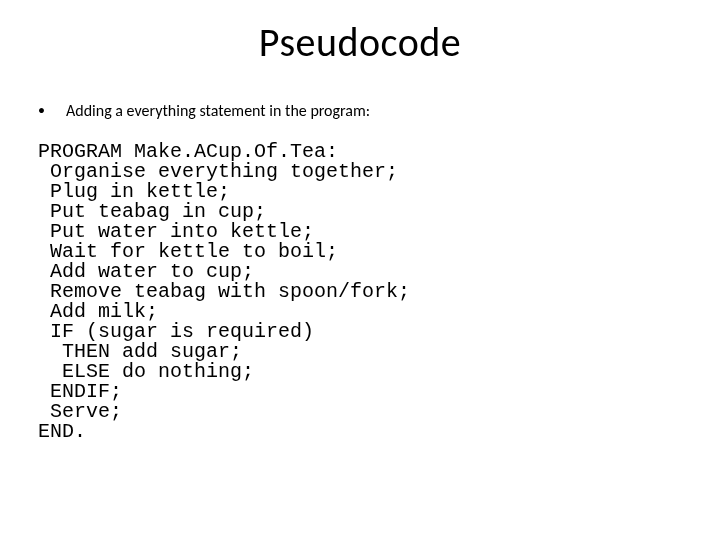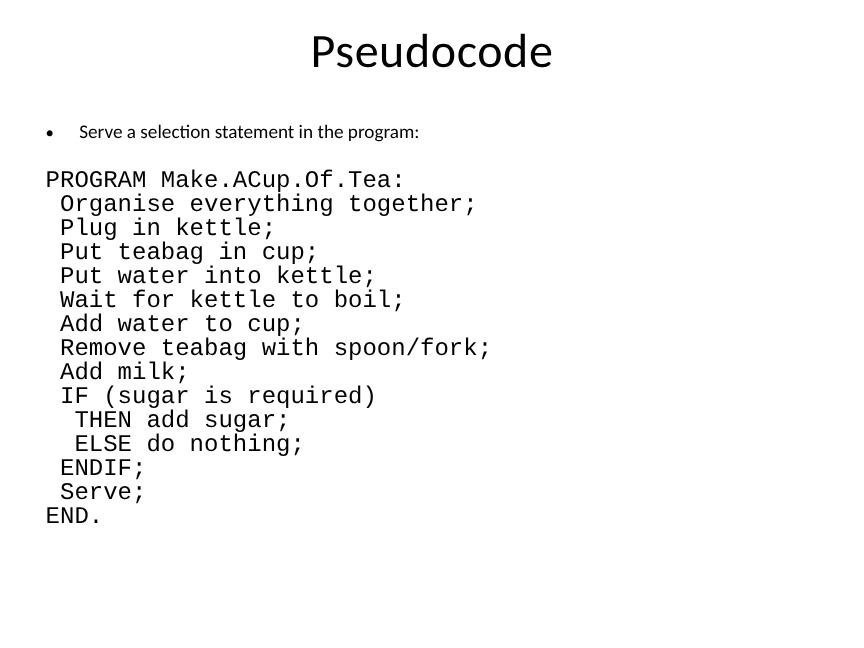--- a/index.html
+++ b/index.html
@@ -59,21 +59,21 @@
 </style>
 </head>
 <body>
 
 <div class="slide">
 
   <div class="title">Pseudocode</div>
 
   <div class="bullet-row">
     <div class="bullet-dot">•</div>
-    <div class="bullet-text">Serve a selection statement in the program:</div>
+    <div class="bullet-text">Adding a everything statement in the program:</div>
   </div>
 
   <div class="code-block">PROGRAM Make.ACup.Of.Tea:
  Organise everything together;
  Plug in kettle;
  Put teabag in cup;
  Put water into kettle;
  Wait for kettle to boil;
  Add water to cup;
  Remove teabag with spoon/fork;

